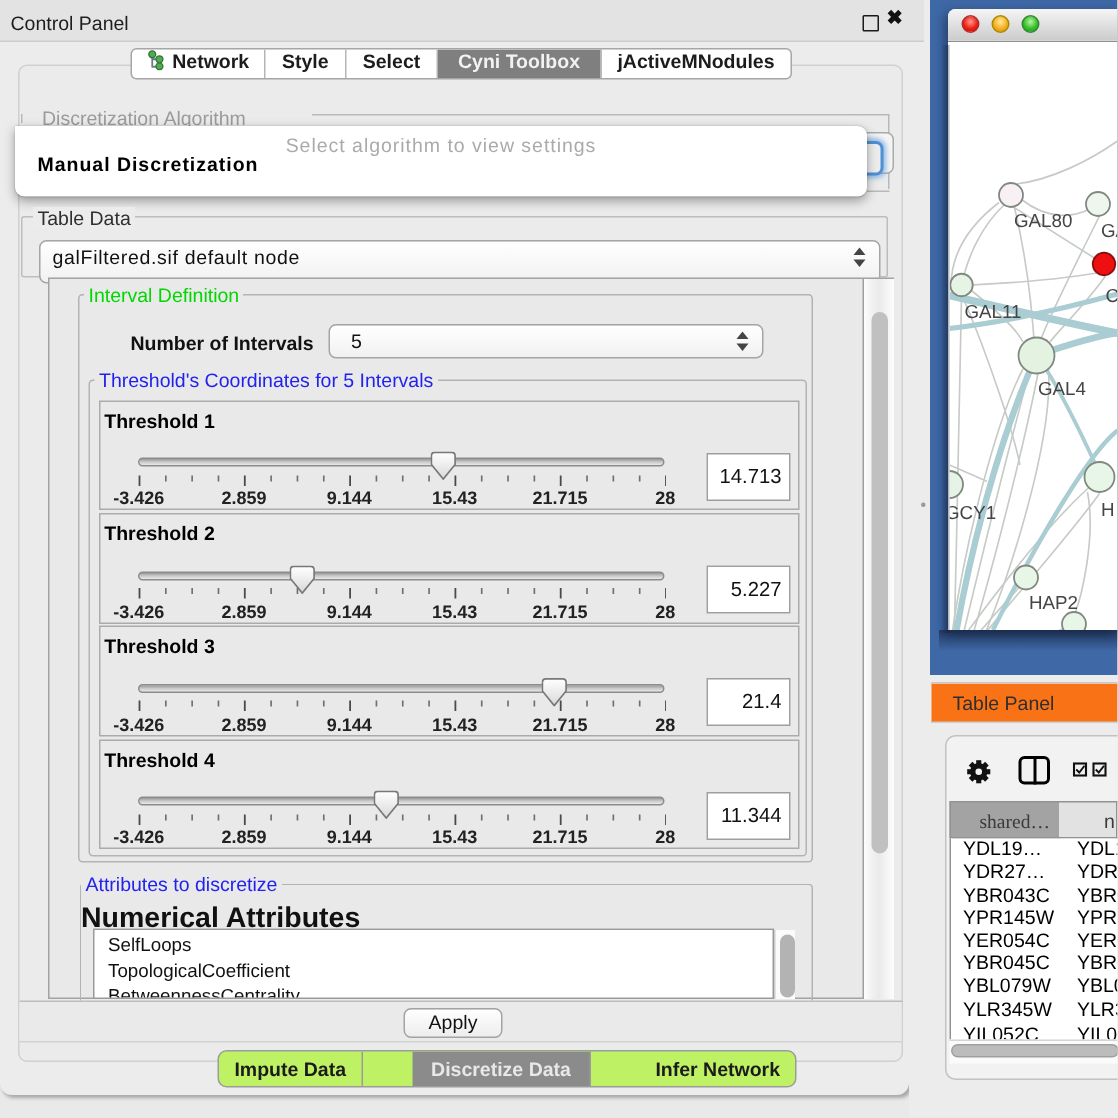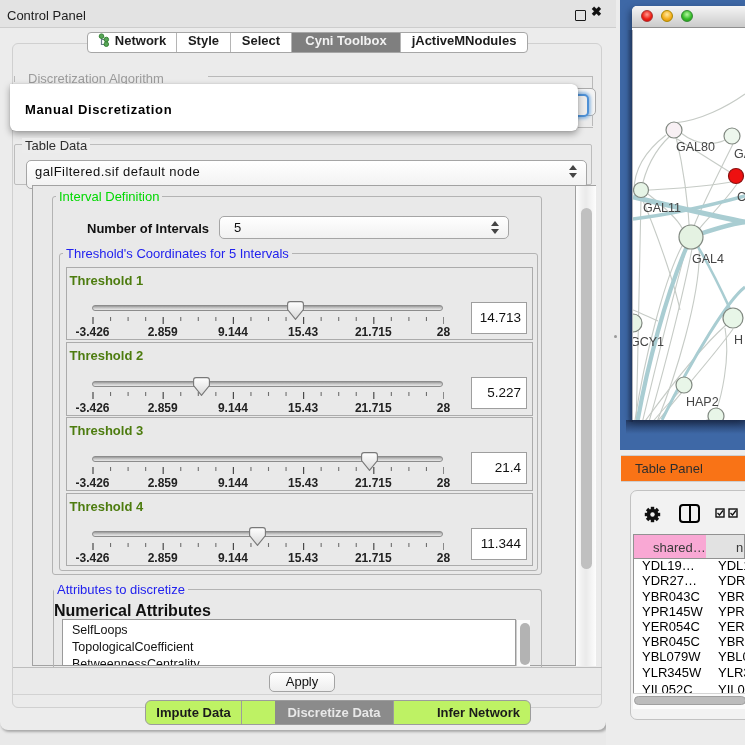--- a/index.html
+++ b/index.html
@@ -50,21 +50,21 @@
   #gIDlab{left:56px;top:189px;color:#00d800;}
   #gTH{left:58.5px;top:253px;width:479px;height:318px;}
   #gTHlab{left:63px;top:246px;color:#2222ee;}
   #gAT{left:53px;top:588.5px;width:489px;height:88px;border-bottom:none;}
   #gATlab{left:54px;top:582px;color:#2222ee;}
   #noilab{left:87px;top:221px;font-size:13px;font-weight:bold;color:#111;}
   #noicombo{left:219px;top:216px;width:290px;height:23px;}
   #noicombo .ctext{left:14px;top:3px;font-size:13px;color:#111;}
   
   .tblock{left:65.5px;width:467px;height:73.5px;border:1px solid #ababab;background:#e9e9e9;box-sizing:border-box;}
-  .tlabel{position:absolute;left:3px;top:5px;font-size:13px;font-weight:bold;color:#4d7c0f;}
+  .tlabel{position:absolute;left:3px;top:5px;font-size:13px;font-weight:bold;color:#000000;}
   .groove{position:absolute;left:25.5px;top:37.5px;width:351px;height:6px;background:linear-gradient(#989898 0%,#c6c6c6 45%,#e9e9e9 100%);border:1px solid #8c8c8c;border-radius:3px;box-sizing:border-box;}
   .thumbp{position:absolute;top:33.5px;width:17px;height:19px;}
   .vbox{position:absolute;left:404.5px;top:34px;width:56px;height:32px;background:#fff;border:1px solid #9e9e9e;box-sizing:border-box;}
   .vbox span{position:absolute;right:5px;top:7px;font-size:13.5px;color:#111;}
   .ticks{position:absolute;left:25.5px;top:48px;width:352px;height:9px;}
   .slabels{position:absolute;left:0;top:57.5px;width:467px;height:12px;font-size:12px;font-weight:bold;color:#222;}
   .slabels span{position:absolute;transform:translateX(-50%);}
   
   #atlist{left:62px;top:618.5px;width:454px;height:47.5px;background:#fff;border:1px solid #9a9a9a;box-sizing:border-box;overflow:hidden;}
   #atlist div{font-size:12.5px;color:#111;padding-left:9px;height:17px;line-height:16.5px;}
@@ -85,21 +85,21 @@
   #mactitle{left:632px;top:5.5px;width:113px;height:22.2px;background:linear-gradient(#f5f5f5,#cbcbcb);border-bottom:1px solid #8f8f8f;border-radius:5px 0 0 0;box-sizing:border-box;}
   .light{position:absolute;top:10.4px;width:12px;height:12px;border-radius:50%;box-sizing:border-box;}
   #lred{left:640.9px;background:radial-gradient(circle at 50% 35%,#ff9a90 0%,#ee2015 55%,#c00 100%);border:1px solid #a33;}
   #lyel{left:660.5px;background:radial-gradient(circle at 50% 35%,#ffe9a0 0%,#f5b01f 55%,#d08b00 100%);border:1px solid #a80;}
   #lgrn{left:681px;background:radial-gradient(circle at 50% 35%,#b5f7a0 0%,#37bd2b 55%,#1e9212 100%);border:1px solid #383;}
   #canvas{left:633px;top:27px;width:112px;height:393px;overflow:hidden;}
   
   #tpbar{left:621px;top:455px;width:124px;height:27px;background:#f97316;border-top:1px solid #cecece;border-bottom:1px solid #cecece;box-sizing:border-box;}
   #tpbar span{position:absolute;left:14px;top:5px;font-size:13px;color:#2e2e2e;}
   #tablebox{left:630px;top:490px;width:130px;height:230px;background:#f2f2f2;border:1px solid #c2c2c2;border-radius:7px;box-sizing:border-box;}
-  #thead1{left:633px;top:534px;width:74px;height:25px;background:#f9a8d4;border:1px solid #929292;box-sizing:border-box;}
+  #thead1{left:633px;top:534px;width:74px;height:25px;background:#a3a3a3;border:1px solid #929292;box-sizing:border-box;font-family:Liberation Serif, serif;}
   #thead2{left:706px;top:534px;width:39px;height:25px;background:#e2e2e2;border:1px solid #929292;border-left:none;box-sizing:border-box;}
   #thead1 span{position:absolute;left:19px;top:5px;font-size:13px;color:#3a3a3a;}
   #thead2 span{position:absolute;left:30px;top:5px;font-size:13px;color:#3a3a3a;}
   #tbody{left:633px;top:559px;width:112px;height:133.5px;background:#fff;border-left:1px solid #929292;box-sizing:border-box;overflow:hidden;}
   .trow{position:absolute;left:0;width:200px;height:15px;font-size:13px;color:#000;}
   .trow b{position:absolute;left:8px;font-weight:normal;}
   .trow i{position:absolute;left:84px;font-style:normal;}
   #hscroll{left:633px;top:692.5px;width:112px;height:16px;background:#fbfbfb;border-top:1px solid #d5d5d5;box-sizing:border-box;}
   #hthumb{left:634px;top:695.5px;width:112px;height:9.5px;background:#bcbcbc;border:1px solid #9f9f9f;border-radius:5px;box-sizing:border-box;}
 </style>
@@ -128,20 +128,21 @@
 
   <div class="abs" id="disclabel">Discretization Algorithm</div>
   <div class="abs grayline" style="left:208px;top:76px;width:384px;height:1px;"></div>
   <div class="abs grayline" style="left:592px;top:76px;width:1px;height:50px;"></div>
   <div class="abs grayline" style="left:14px;top:76px;width:1px;height:6px;"></div>
   <div class="abs" id="comboRem"></div>
   <div class="abs" id="focusring"></div>
   <div class="abs grayline" style="left:578px;top:127px;width:15px;height:1px;"></div>
 
   <div class="abs" id="popup">
+    <div class="abs prompt">Select algorithm to view settings</div>
     <div class="abs it1">Manual Discretization</div>
   </div>
 
   <div class="abs" id="tdbox"></div>
   <div class="abs" id="tdlabel">Table Data</div>
   <div class="abs combo" id="tdcombo">
       <div class="abs ctext">galFiltered.sif default node</div>
       <div class="updown"></div>
     </div>
 
@@ -153,21 +154,21 @@
   <div class="abs" id="noilab">Number of Intervals</div>
   <div class="abs combo" id="noicombo">
       <div class="abs ctext">5</div>
       <div class="updown"></div>
     </div>
   <div class="abs groupbox" id="gTH"></div>
   <div class="abs glabel" id="gTHlab">Threshold's Coordinates for 5 Intervals</div>
 
   <div class="abs groupbox" id="gAT"></div>
   <div class="abs glabel" id="gATlab">Attributes to discretize</div>
-  <div class="abs" style="left:54px;top:601.5px;font-size:16px;font-weight:bold;color:#111;">Numerical Attributes</div>
+  <div class="abs" style="left:54px;top:601.5px;font-size:19px;font-weight:bold;color:#111;">Numerical Attributes</div>
   <div class="abs" id="atlist">
     <div style="padding-top:2.5px">SelfLoops</div>
     <div>TopologicalCoefficient</div>
     <div>BetweennessCentrality</div>
   </div>
   <div class="abs" id="atscroll"></div>
   <div class="abs" id="atthumb"></div>
   <div class="abs" id="applyrow"></div>
   <div class="abs" style="left:13px;top:667px;width:589px;height:1px;background:#bdbdbd;"></div>
   <div class="abs" id="applybtn">Apply</div>

